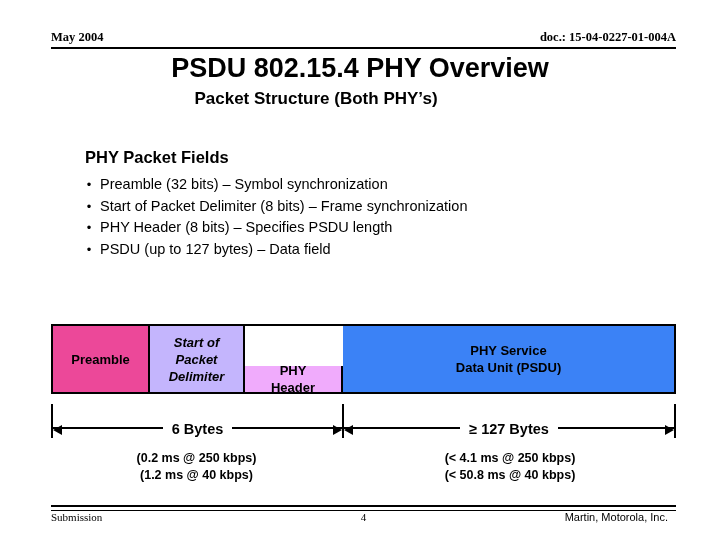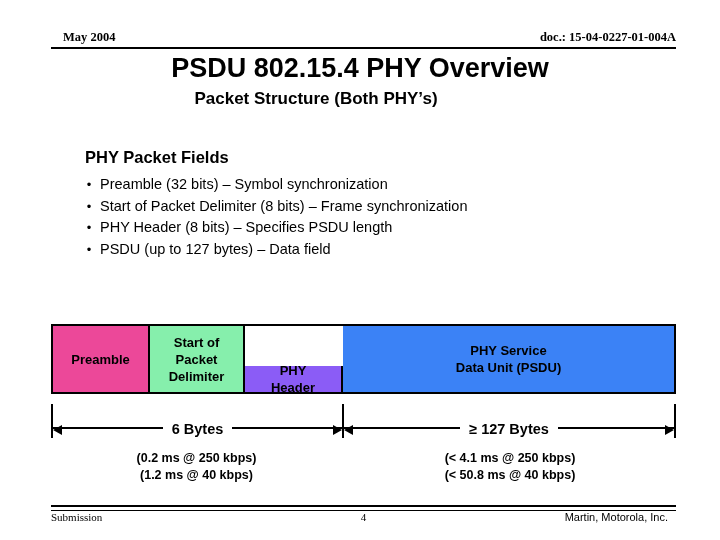--- a/index.html
+++ b/index.html
@@ -25,21 +25,20 @@
     height: 20px;
   }
   #header-date {
     position: absolute;
     left: 0;
     top: 0;
     font-family: "Liberation Serif", serif;
     font-size: 12.5px;
     font-weight: bold;
     white-space: nowrap;
-    margin-left: 12px;
   }
   #header-doc {
     position: absolute;
     right: 0;
     top: 0;
     font-family: "Liberation Serif", serif;
     font-size: 12.5px;
     font-weight: bold;
     white-space: nowrap;
   }
@@ -274,22 +273,22 @@
     <span>PHY Header (8 bits) – Specifies PSDU length</span>
   </div>
   <div class="bullet-row">
     <span class="bullet-mark">•</span>
     <span>PSDU (up to 127 bytes) – Data field</span>
   </div>
 </div>
 
 <div id="packet-diagram">
   <div class="packet-field" id="field-preamble" style="background-color: #ec4899;">Preamble</div>
-  <div class="packet-field" id="field-sop" style="background-color: #86efac;">Start of<br>Packet<br>Delimiter</div>
-  <div class="packet-field" id="field-phyhdr" style="background-color: #8b5cf6; margin-top: 40px;">PHY<br>Header</div>
+  <div class="packet-field" id="field-sop" style="background-color: #c4b5fd; font-style: italic;">Start of<br>Packet<br>Delimiter</div>
+  <div class="packet-field" id="field-phyhdr" style="background-color: #f0abfc; margin-top: 40px;">PHY<br>Header</div>
   <div class="packet-field" id="field-psdu" style="background-color: #3b82f6;">PHY Service<br>Data Unit (PSDU)</div>
 </div>
 
 <div id="dimension-row">
   <div class="dim-tick" id="dim-tick-left"></div>
   <div class="dim-tick" id="dim-tick-mid"></div>
   <div class="dim-tick" id="dim-tick-right"></div>
 
   <div class="dim-span" id="dim-span-left">
     <div class="dim-line">

